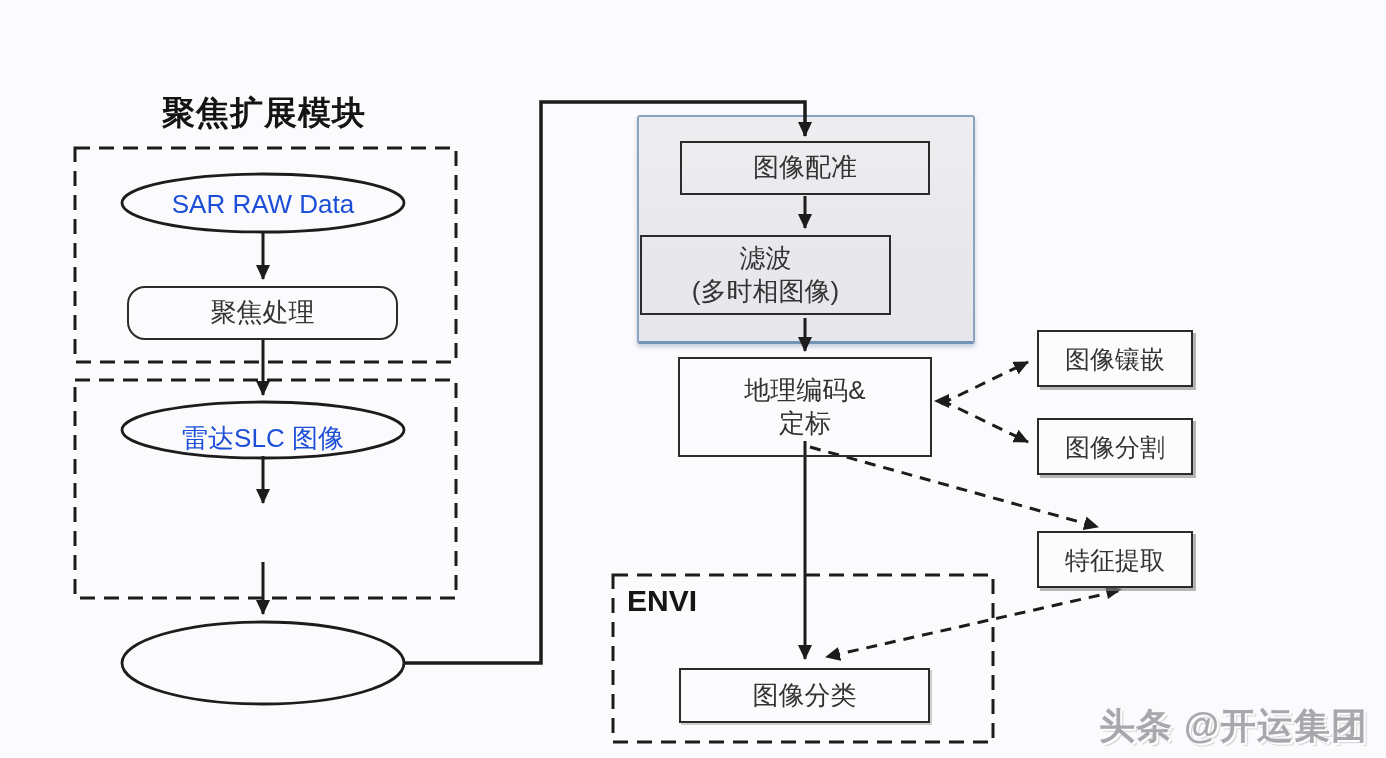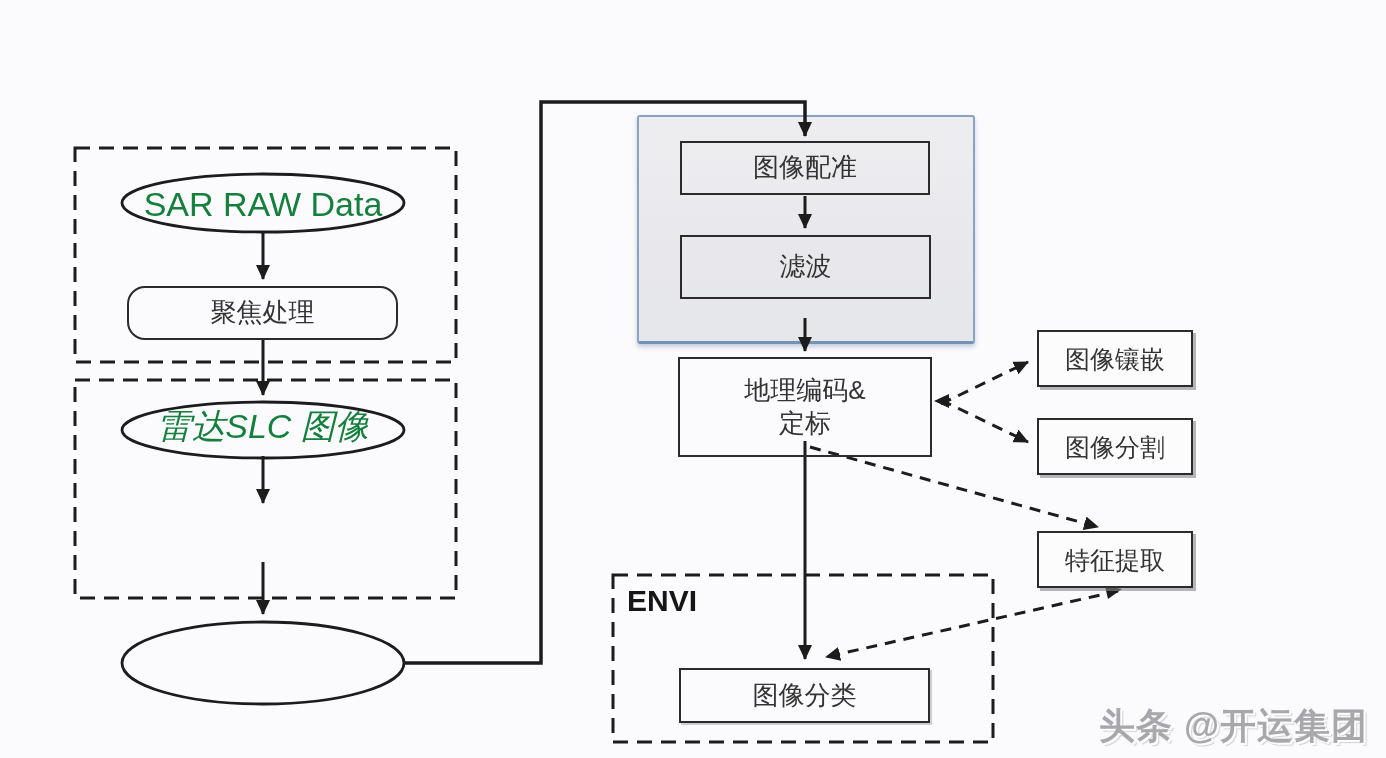--- a/index.html
+++ b/index.html
@@ -8,21 +8,21 @@
   #stage *{box-sizing:border-box;}
   .abs{position:absolute;}
   svg.layer{position:absolute;left:0;top:0;z-index:2;}
   .panel{
     left:637px;top:115px;width:338px;height:229px;z-index:1;
     background:linear-gradient(180deg,#eeeef1 0%,#e8e8ec 60%,#e6e7ea 100%);
     border:2px solid #8aa3c0;border-bottom:3px solid #7292b6;border-radius:3px;
     box-shadow:0 3px 4px rgba(130,150,185,.45);
   }
   .lbl{display:flex;align-items:center;justify-content:center;text-align:right;
-       color:#15803d;z-index:3;font-size:34px;line-height:1.25;}
+       color:#1d4ed8;z-index:3;font-size:26px;line-height:1.25;}
   .node{display:flex;flex-direction:column;align-items:center;justify-content:center;
         text-align:left;color:#333;z-index:3;font-size:26px;line-height:1.28;
         border:2.5px solid #2b2b2b;background:transparent;}
   .node.thin{border-width:2px;}
   .side{background:#fcfcfd;border-width:2px;font-size:25px;
         box-shadow:3px 3px 0 rgba(135,135,138,.6);}
   .title{font-weight:bold;font-size:33px;color:#141414;letter-spacing:1px;z-index:3;
          display:flex;align-items:center;justify-content:center;}
   .envi-label{font-weight:bold;font-size:30px;color:#161616;z-index:3;}
   .watermark{font-weight:bold;font-size:36px;color:#a8a8ac;z-index:3;letter-spacing:1px;
@@ -61,33 +61,35 @@
     <path d="M805,441 L805,659" stroke="#1c1c1c" stroke-width="3" fill="none" marker-end="url(#ah)"></path>
 
     <path d="M941,404 L1028,362" stroke="#1c1c1c" stroke-width="3" fill="none" stroke-dasharray="11 8" marker-end="url(#ah)"></path>
     <path d="M941,400 L1028,442" stroke="#1c1c1c" stroke-width="3" fill="none" stroke-dasharray="11 8" marker-end="url(#ah)"></path>
     <polygon points="934,401 949,394 949,408" fill="#1c1c1c"></polygon>
     <path d="M810,447 L1098,527" stroke="#1c1c1c" stroke-width="3" fill="none" stroke-dasharray="11 8" marker-end="url(#ah)"></path>
     <path d="M1118,591 L826,657" stroke="#1c1c1c" stroke-width="3" fill="none" stroke-dasharray="11 8" marker-end="url(#ah)"></path>
     <polygon points="1122,589 1108,599 1105,586" fill="#1c1c1c"></polygon>
   </svg>
 
+  <div class="abs title" style="left:78px;top:88px;width:372px;height:50px;">聚焦扩展模块</div>
 
   <div class="abs lbl" style="left:122px;top:178px;width:282px;height:52px;">SAR RAW Data</div>
 
   <div class="abs node" style="left:127px;top:286px;width:271px;height:54px;border-radius:18px;">聚焦处理</div>
 
-  <div class="abs lbl" style="left:122px;top:400px;width:282px;height:52px;font-style:italic;">雷达SLC 图像</div>
+  <div class="abs lbl" style="left:122px;top:412px;width:282px;height:52px;">雷达SLC 图像</div>
 
 
 
   <div class="abs node" style="left:680px;top:141px;width:250px;height:54px;">图像配准</div>
 
-  <div class="abs node" style="left:680px;top:235px;width:251px;height:64px;">
+  <div class="abs node" style="left:640px;top:235px;width:251px;height:80px;">
     <span>滤波</span>
+    <span>(多时相图像)</span>
   </div>
 
   <div class="abs node" style="left:678px;top:357px;width:254px;height:100px;">
     <span>地理编码&amp;</span>
     <span>定标</span>
   </div>
 
   <div class="abs node thin side" style="left:1037px;top:330px;width:156px;height:57px;">图像镶嵌</div>
 
   <div class="abs node thin side" style="left:1037px;top:418px;width:156px;height:57px;">图像分割</div>

